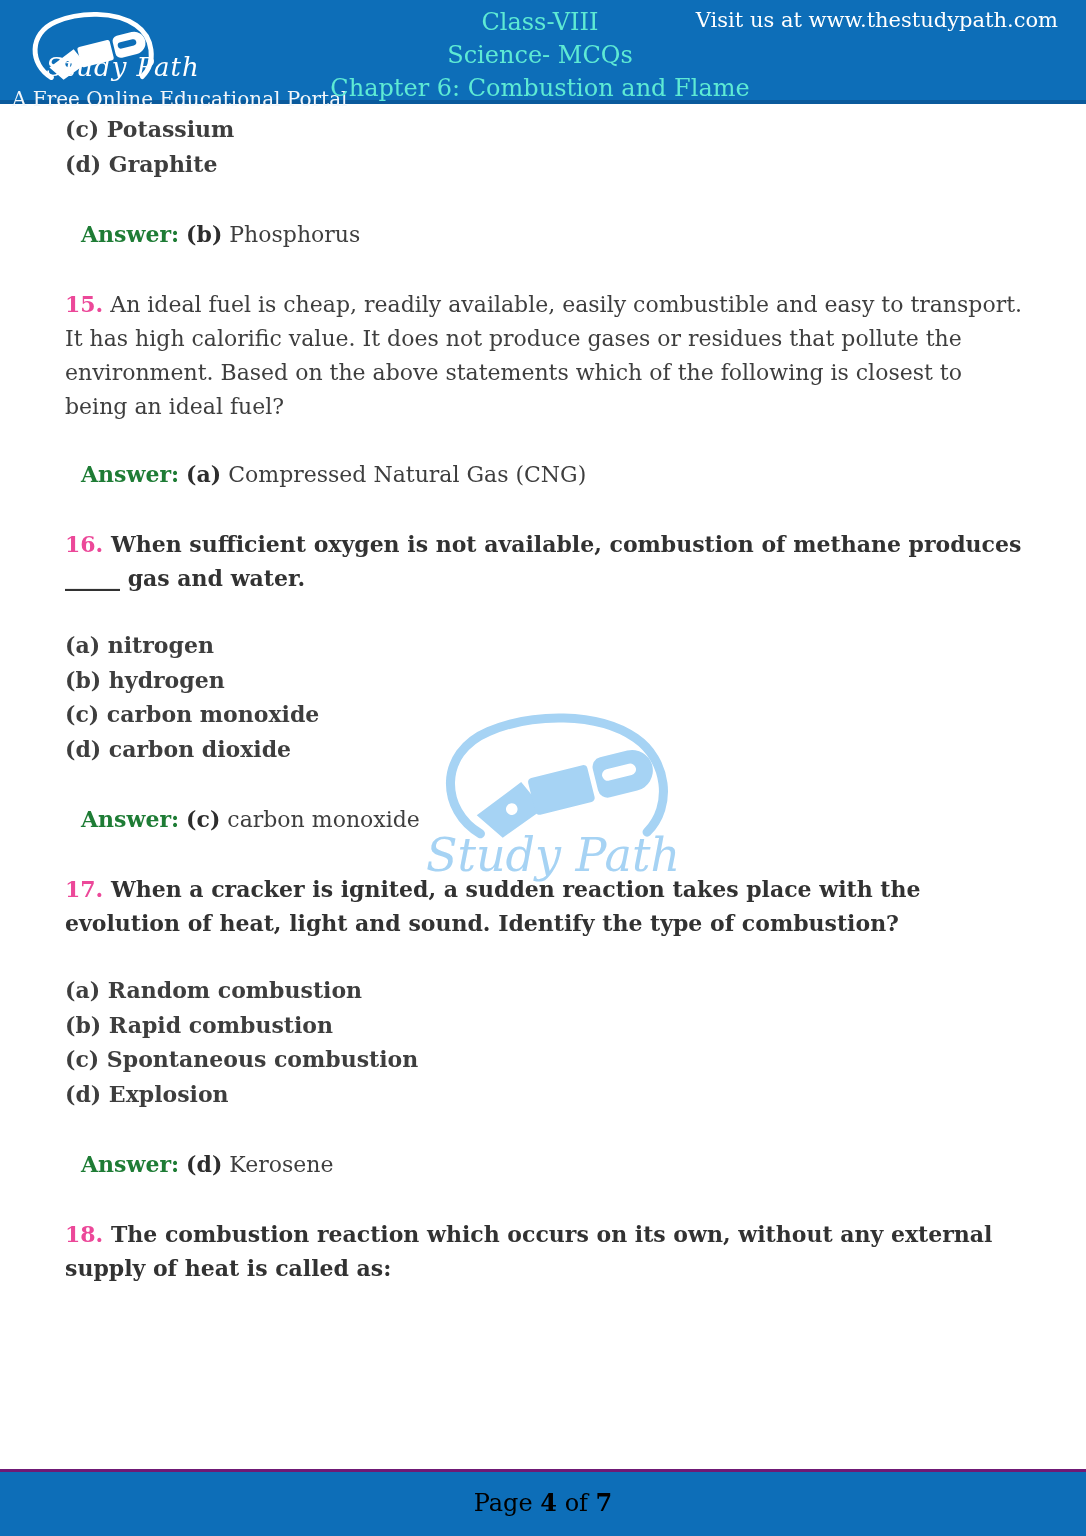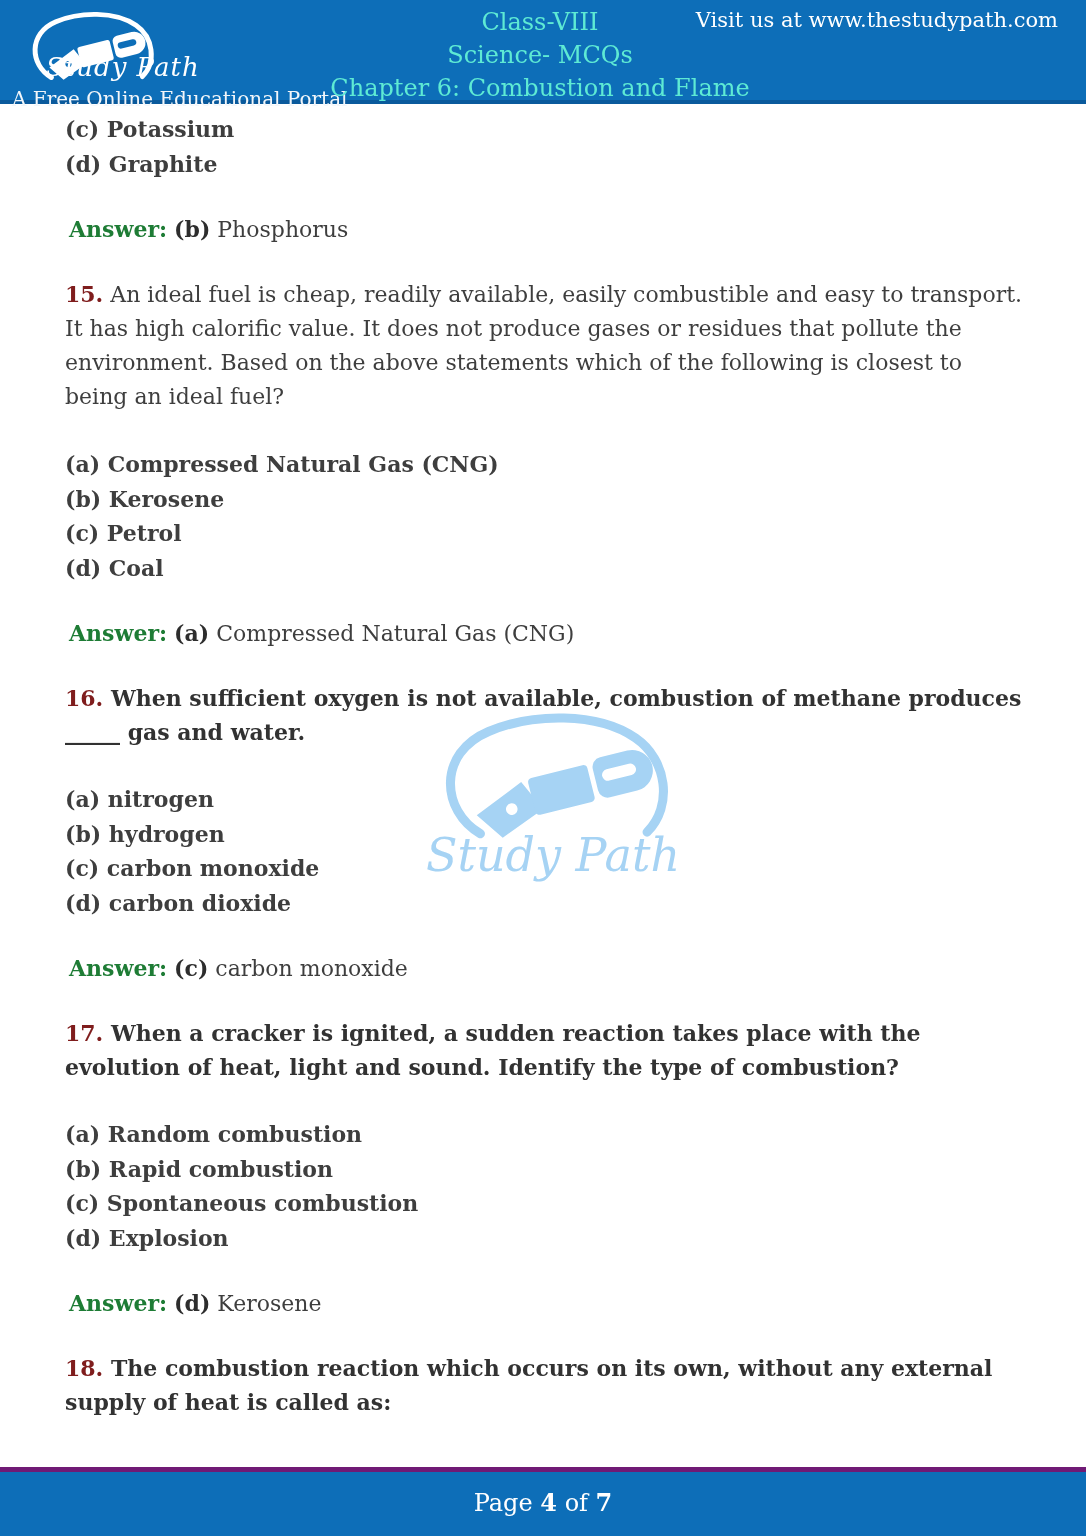--- a/index.html
+++ b/index.html
@@ -38,32 +38,32 @@
     font-style:italic; font-size:46px; color:#a6d3f4; white-space:nowrap;
   }
 
   
   .content {
     position:absolute; top:106px; left:65px; right:58px; z-index:1;
     font-size:22px; color:#3e3e3e; padding-top:6px;
   }
   .opts { margin:0 0 36px 0; }
   .opts > div { line-height:34.5px;font-weight:bold; }
-  .answer { margin:0 0 35px 4px; line-height:24px; }
+  .answer { margin:0 0 35px 16px; line-height:34px; }
   .answer .alabel { color:#1e7c35; font-weight:bold; }
   .answer .aletter { font-weight:bold; color:#2d2d2d; }
   .question { margin:0 0 33px 0; line-height:34px; }
-  .question .qnum { font-weight:bold; color:#7f1d1d; }
+  .question .qnum { font-weight:bold; color:#ec4899; }
   .question.bold { font-weight:bold; color:#323232; }
 
   
   .footer {
     position:absolute; left:0; bottom:0; width:100%; height:64px;
-    background:#0d6eb8; border-top:5px solid #701a75;
-    color:#ffffff; text-align:center; line-height:62px; font-size:24px; z-index:2;
+    background:#0d6eb8; border-top:3px solid #701a75;
+    color:#000000; text-align:center; line-height:62px; font-size:24px; z-index:2;
   }
   .footer b { font-weight:bold; }
   .hidden-defs { position:absolute; width:0; height:0; overflow:hidden; }
 </style>
 </head>
 <body>
 
 <svg class="hidden-defs" aria-hidden="true">
   <defs>
     <symbol id="pen-loop" viewBox="0 0 300 160">
@@ -112,26 +112,20 @@
     <div class="answer">
       <span class="alabel">Answer:</span>
       <span class="aletter">(b)</span>
       <span>Phosphorus</span>
     </div>
 
     <div class="question">
       <span class="qnum">15.</span>
       <span>An ideal fuel is cheap, readily available, easily combustible and easy to transport. It has high calorific value. It does not produce gases or residues that pollute the environment. Based on the above statements which of the following is closest to being an ideal fuel?</span>
     </div>
-    <div class="opts">
-      <div>(a) Compressed Natural Gas (CNG)</div>
-      <div>(b) Kerosene</div>
-      <div>(c) Petrol</div>
-      <div>(d) Coal</div>
-    </div>
     <div class="answer">
       <span class="alabel">Answer:</span>
       <span class="aletter">(a)</span>
       <span>Compressed Natural Gas (CNG)</span>
     </div>
 
     <div class="question bold">
       <span class="qnum">16.</span>
       <span>When sufficient oxygen is not available, combustion of methane produces _____ gas and water.</span>
     </div>

